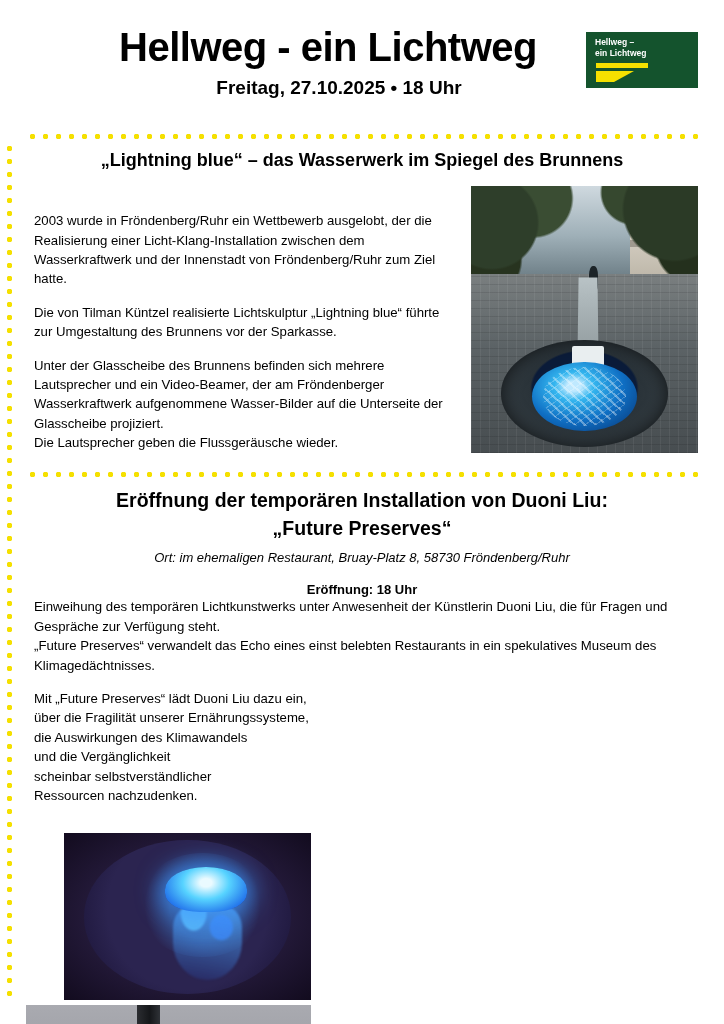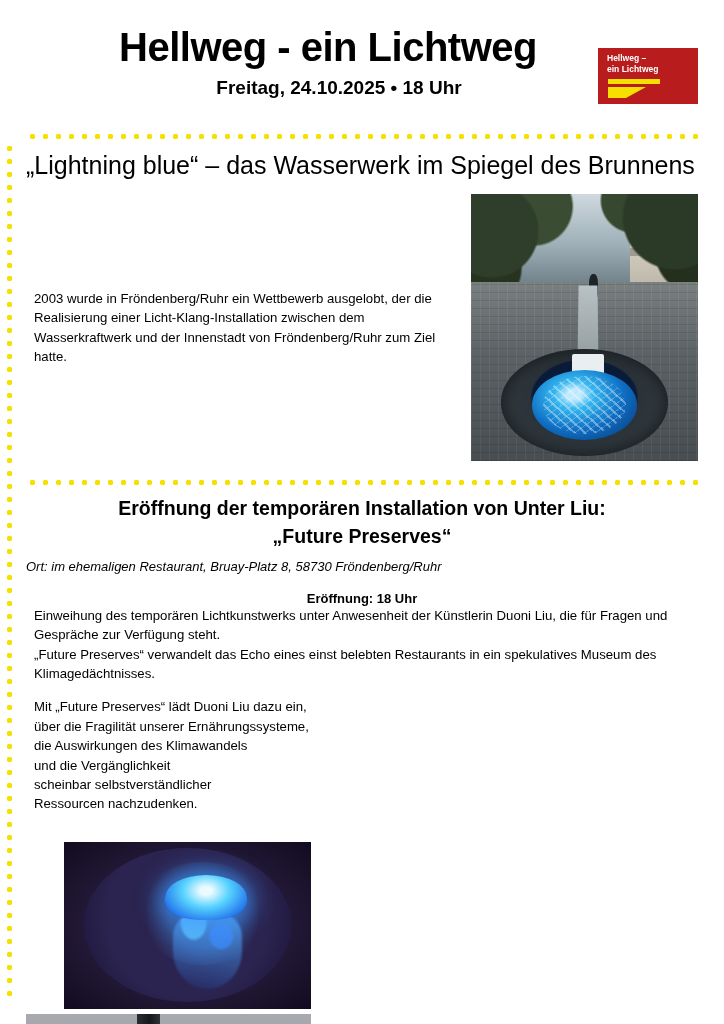--- a/index.html
+++ b/index.html
@@ -41,24 +41,24 @@
     text-align: center;
     font-size: 19px;
     font-weight: bold;
     margin-top: 9px;
     padding-right: 46px;
   }
 
   .logo {
     position: absolute;
     right: 0px;
-    top: 22px;
-    width: 100px;
+    top: 6px;
+    width: 112px;
     height: 56px;
-    background: #b91c1c;
+    background: #14532d;
     color: #ffffff;
     overflow: hidden;
   }
   .logo-text {
     font-size: 8.5px;
     font-weight: bold;
     line-height: 1.25;
     padding: 5px 0 0 9px;
     white-space: pre-line;
   }
@@ -75,30 +75,31 @@
     height: 7px;
     margin: 11px 0 10px 0;
     background-image: radial-gradient(circle, #f5e000 2.6px, rgba(0,0,0,0) 3px);
     background-size: 13px 7px;
     background-repeat: repeat-x;
     background-position: 0 center;
   }
 
   
   .sec-head {
-    font-size: 25px;
-    font-weight: normal;
+    text-align: center;
+    font-size: 18px;
+    font-weight: bold;
     line-height: 1.2;
     margin: 6px 0 4px 0;
   }
   .sec1-body {
     display: flex;
     gap: 23px;
     margin-top: 14px;
-    align-items: center;
+    align-items: flex-end;
   }
   .sec1-text {
     flex: 1 1 auto;
     font-size: 13.2px;
     line-height: 1.47;
     padding-left: 8px;
   }
   .sec1-text p { margin: 0 0 14px 0; }
   .sec1-text p:last-child { margin-bottom: 0; }
 
@@ -193,20 +194,21 @@
 
   
   .sec2-head {
     text-align: center;
     font-size: 19.5px;
     font-weight: bold;
     line-height: 1.25;
     margin: 4px 0 0 0;
   }
   .sec2-sub {
+    text-align: center;
     font-size: 13px;
     font-style: italic;
     margin-top: 10px;
   }
   .sec2-sub2 {
     text-align: center;
     font-size: 13px;
     font-weight: bold;
     margin-top: 17px;
   }
@@ -330,40 +332,43 @@
 </style>
 </head>
 <body>
 
 <div class="page">
 
   <div class="left-rail"></div>
 
   <div class="header">
     <div class="title">Hellweg - ein Lichtweg</div>
-    <div class="subtitle">Freitag, 24.10.2025 • 18 Uhr</div>
+    <div class="subtitle">Freitag, 27.10.2025 • 18 Uhr</div>
 
     <div class="logo">
       <div class="logo-text">Hellweg –
 ein Lichtweg</div>
       <svg class="logo-mark" viewBox="0 0 56 22">
         <polygon points="2,2 54,2 54,7 2,7" fill="#f5e000"></polygon>
         <polygon points="2,10 40,10 20,21 2,21" fill="#f5e000"></polygon>
       </svg>
     </div>
   </div>
 
   <div class="divider"></div>
 
   <div>
     <div class="sec-head">„Lightning blue“ – das Wasserwerk im Spiegel des Brunnens</div>
 
     <div class="sec1-body">
       <div class="sec1-text">
         <p>2003 wurde in Fröndenberg/Ruhr ein Wettbewerb ausgelobt, der die Realisierung einer Licht-Klang-Installation zwischen dem Wasserkraftwerk und der Innenstadt von Fröndenberg/Ruhr zum Ziel hatte.</p>
+        <p>Die von Tilman Küntzel realisierte Lichtskulptur „Lightning blue“ führte zur Umgestaltung des Brunnens vor der Sparkasse.</p>
+        <p style="white-space: pre-line;">Unter der Glasscheibe des Brunnens befinden sich mehrere Lautsprecher und ein Video-Beamer, der am Fröndenberger Wasserkraftwerk aufgenommene Wasser-Bilder auf die Unterseite der Glasscheibe projiziert.
+Die Lautsprecher geben die Flussgeräusche wieder.</p>
       </div>
 
       <div class="photo-fountain">
         <div class="pf-sky"></div>
         <div class="pf-buildings"></div>
         <div class="pf-trees-l"></div>
         <div class="pf-trees-r"></div>
         <div class="pf-ground"></div>
         <div class="pf-paving"></div>
         <div class="pf-figure"></div>
@@ -371,21 +376,21 @@
         <div class="pf-basin"></div>
         <div class="pf-spout"></div>
         <div class="pf-water"></div>
       </div>
     </div>
   </div>
 
   <div class="divider" style="margin-top:18px;"></div>
 
   <div>
-    <div class="sec2-head">Eröffnung der temporären Installation von Unter Liu:</div>
+    <div class="sec2-head">Eröffnung der temporären Installation von Duoni Liu:</div>
     <div class="sec2-head">„Future Preserves“</div>
     <div class="sec2-sub">Ort: im ehemaligen Restaurant, Bruay-Platz 8, 58730 Fröndenberg/Ruhr</div>
     <div class="sec2-sub2">Eröffnung: 18 Uhr</div>
 
     <div class="sec2-body">
       <div class="sec2-text">
         <p style="white-space: pre-line;">Einweihung des temporären Lichtkunstwerks unter Anwesenheit der Künstlerin Duoni Liu, die für Fragen und Gespräche zur Verfügung steht.
 „Future Preserves“ verwandelt das Echo eines einst belebten Restaurants in ein spekulatives Museum des Klimagedächtnisses.</p>
         <p style="white-space: pre-line;">Mit „Future Preserves“ lädt Duoni Liu dazu ein,
 über die Fragilität unserer Ernährungssysteme,

